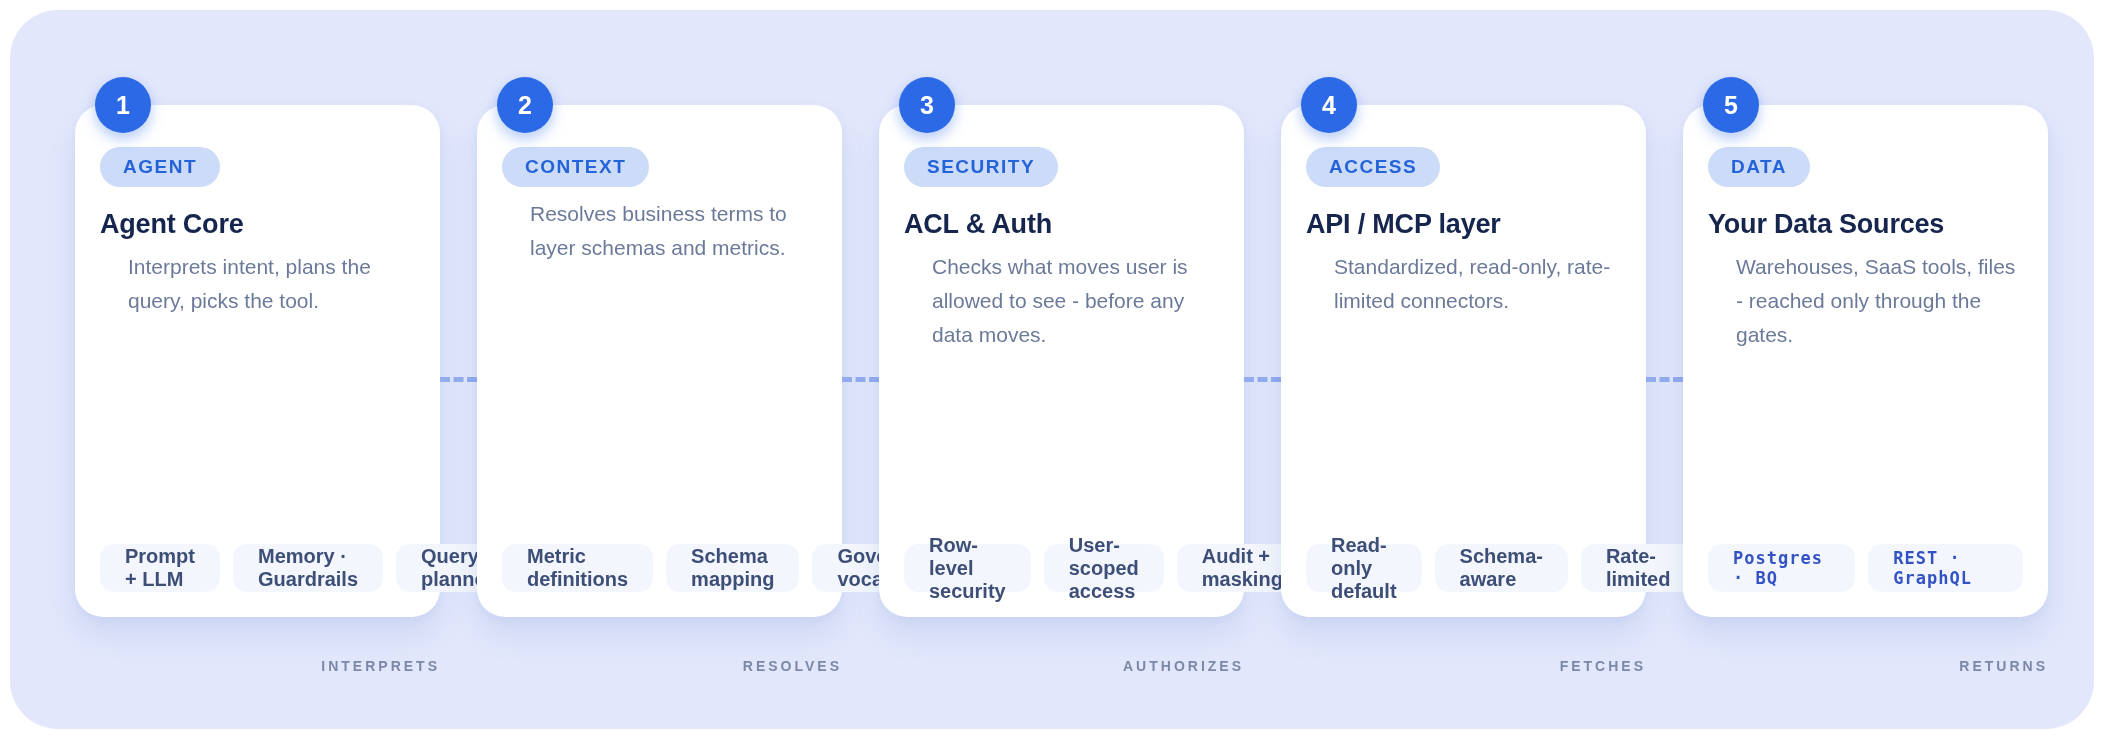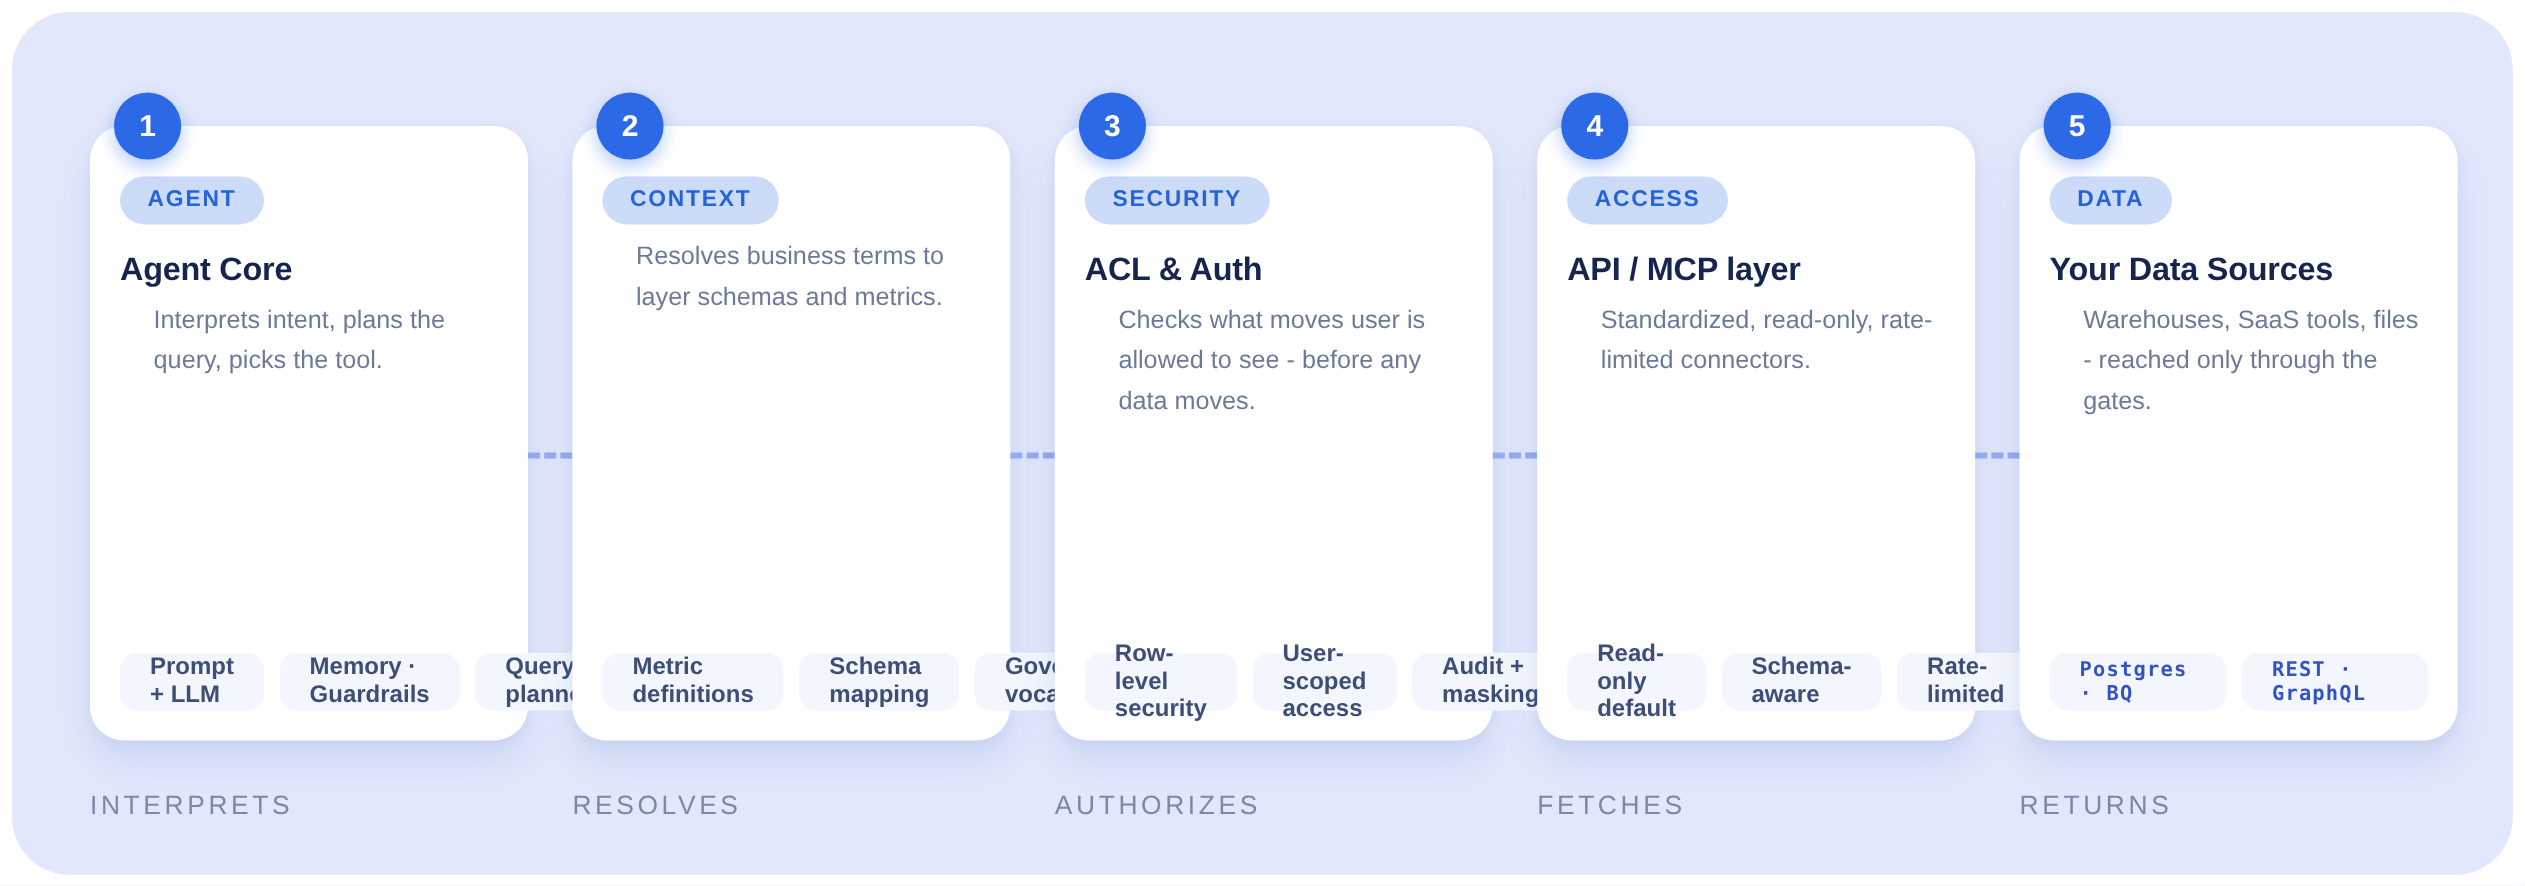--- a/index.html
+++ b/index.html
@@ -115,24 +115,24 @@
     position:absolute;
     top:272px;
     right:-37px;
     width:37px;
     height:0;
     border-top:5px dashed var(--dash);
   }
   .col:last-child .connector{display:none;}
   .footer{
     margin-top:41px;
-    text-align:left;
+    text-align:right;
     color:var(--footer-text);
-    font-size:22px;
-    font-weight:normal;
+    font-size:14px;
+    font-weight:bold;
     letter-spacing:3px;
   }
 </style>
 </head>
 <body>
 
 <div class="container">
   <div class="flow" id="flow">
   <div class="col">
     <div class="card">

